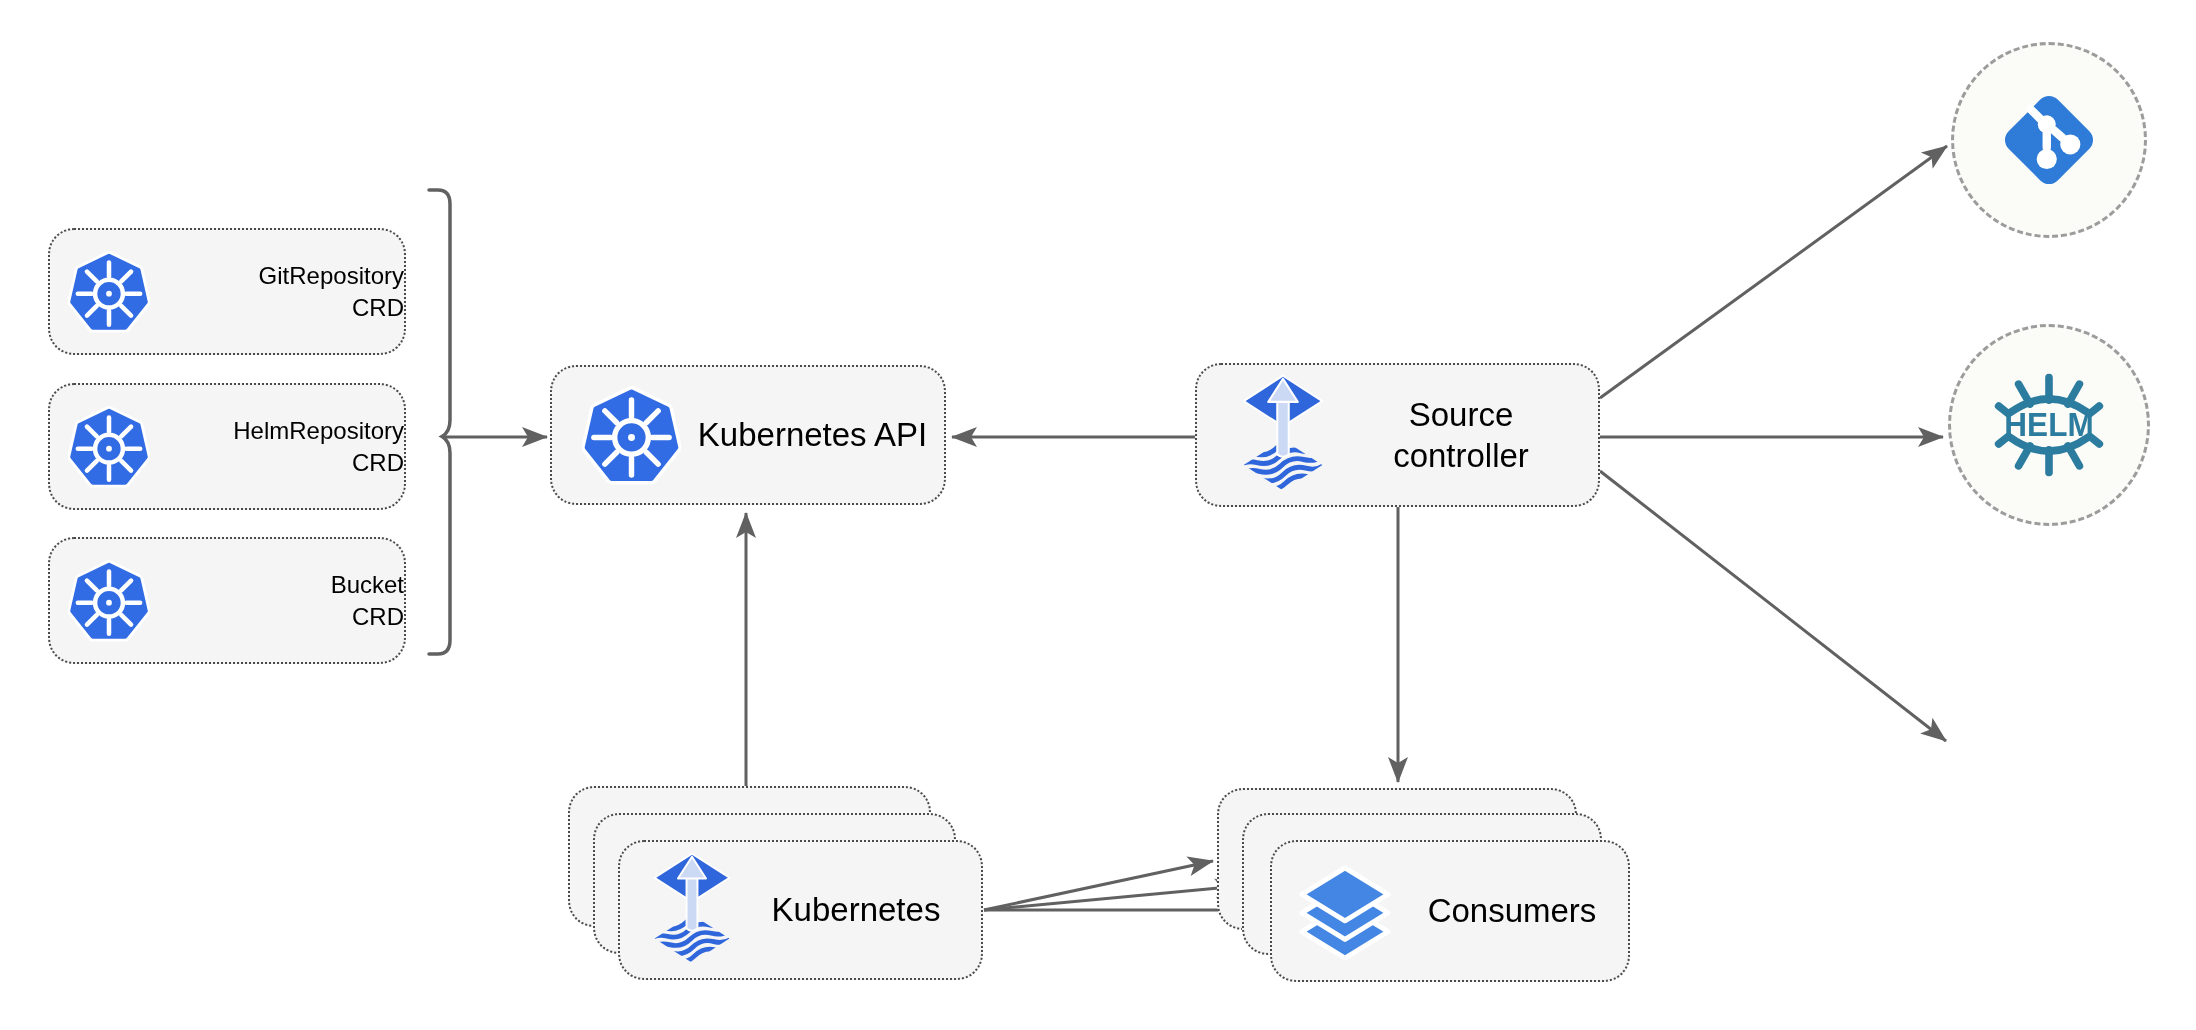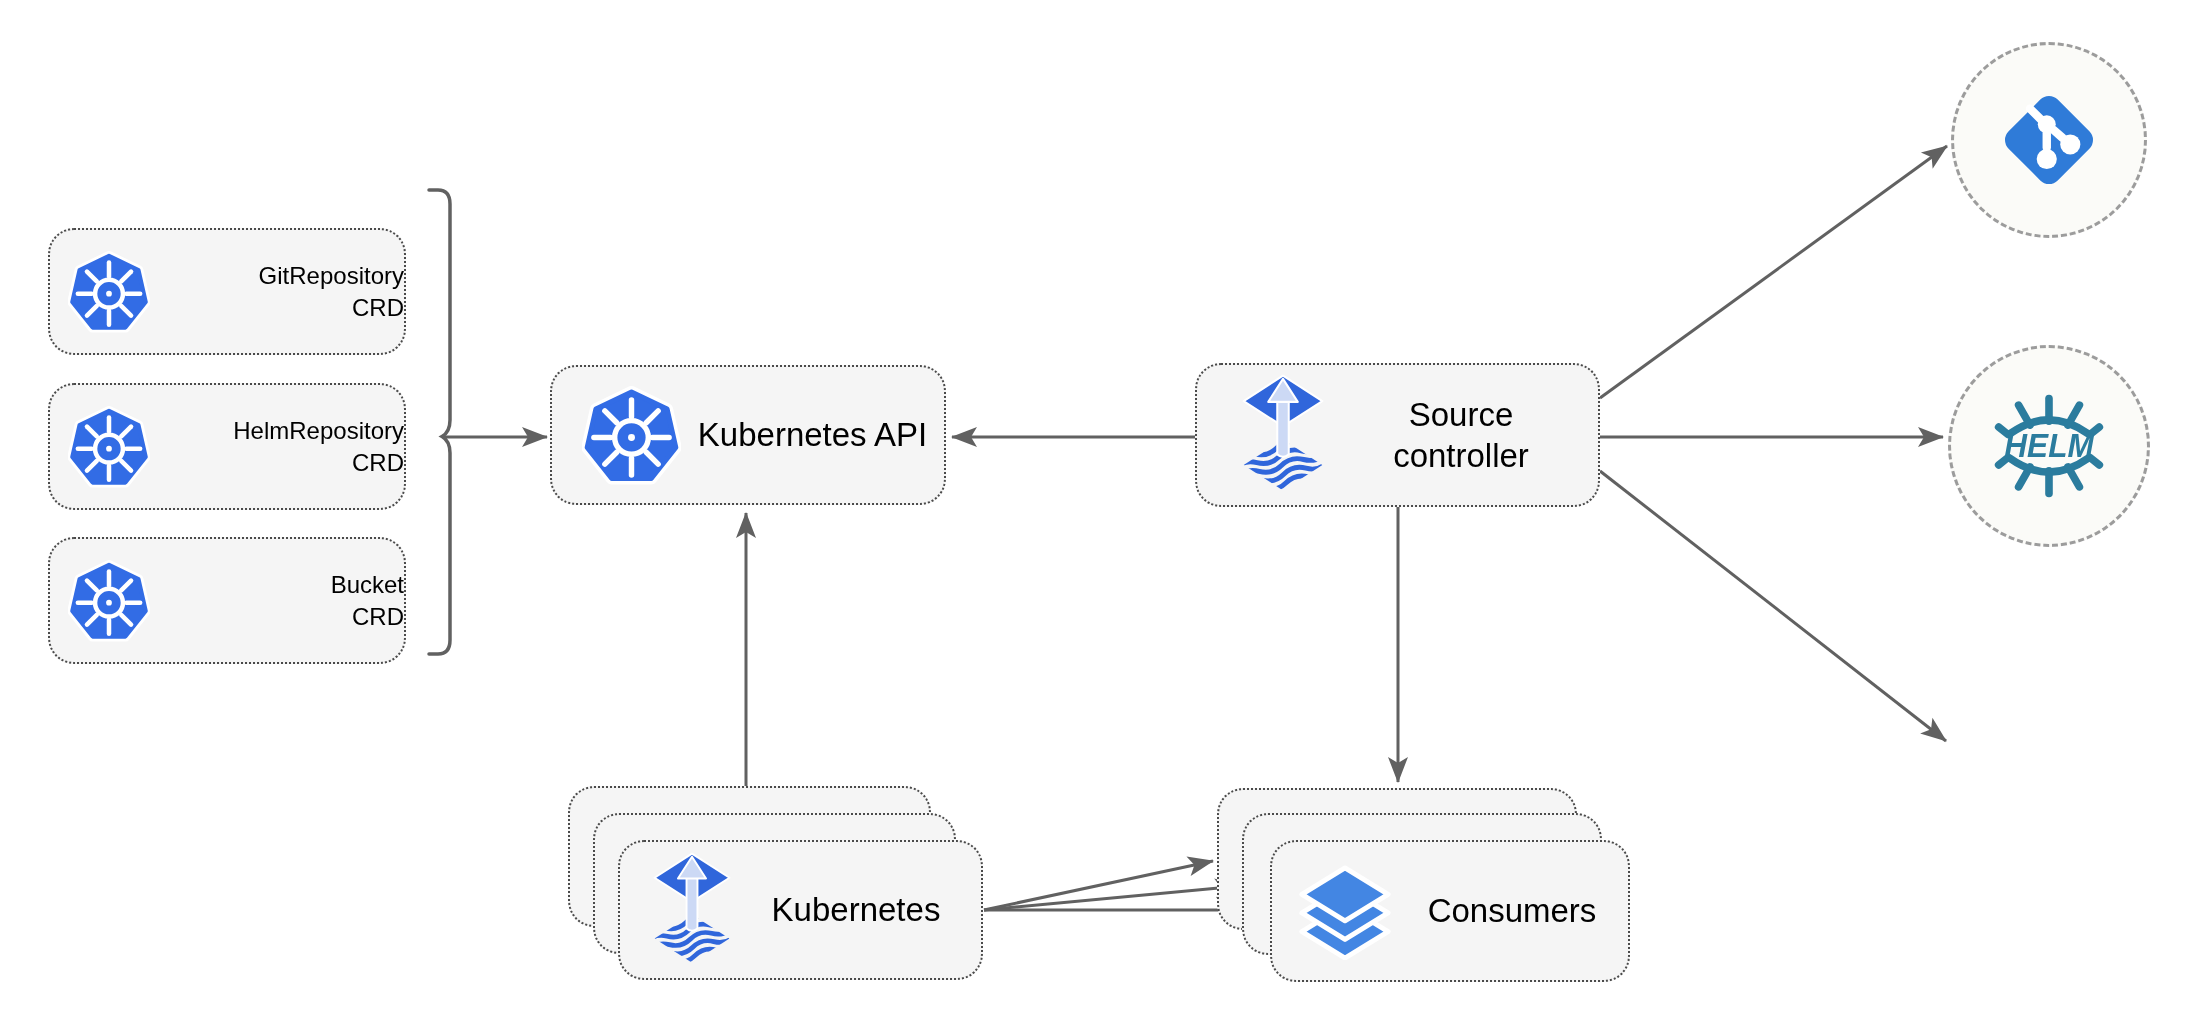--- a/index.html
+++ b/index.html
@@ -158,21 +158,21 @@
         <line x1="33" y1="22" x2="43" y2="32"></line>
         <line x1="48" y1="44" x2="48" y2="57"></line>
         <line x1="54" y1="41" x2="62" y2="48"></line>
       </g>
       <circle cx="48" cy="36" r="8" fill="#ffffff"></circle>
       <circle cx="48" cy="67" r="9" fill="#ffffff"></circle>
       <circle cx="69" cy="54" r="9" fill="#ffffff"></circle>
     </svg>
   </div>
 
-  <div class="circle" style="left:1948px;top:345px;width:202px;height:202px;font-style:italic;">
+  <div class="circle" style="left:1948px;top:324px;width:202px;height:202px;">
     <svg viewBox="0 0 130 120" width="124" height="114">
       <g id="helmTop" style="stroke:var(--helm-teal)" stroke-width="8" stroke-linecap="round" fill="none">
         <path d="M65,10 L65,34"></path>
         <path d="M33,17 L45,38"></path>
         <path d="M97,17 L85,38"></path>
         <path d="M24,47 Q65,18 106,47"></path>
         <path d="M12,40 L22,48"></path>
         <path d="M118,40 L108,48"></path>
       </g>
       <use href="#helmTop" transform="translate(0,120) scale(1,-1)"></use>

